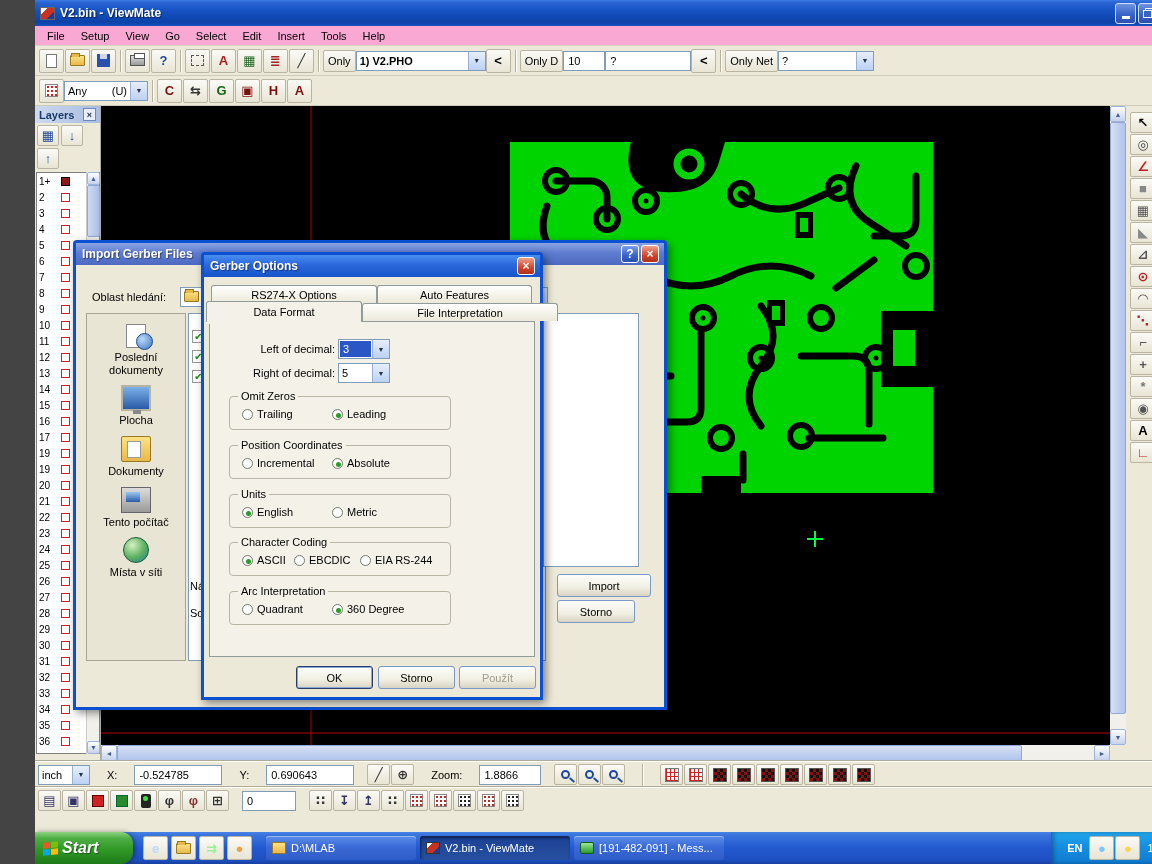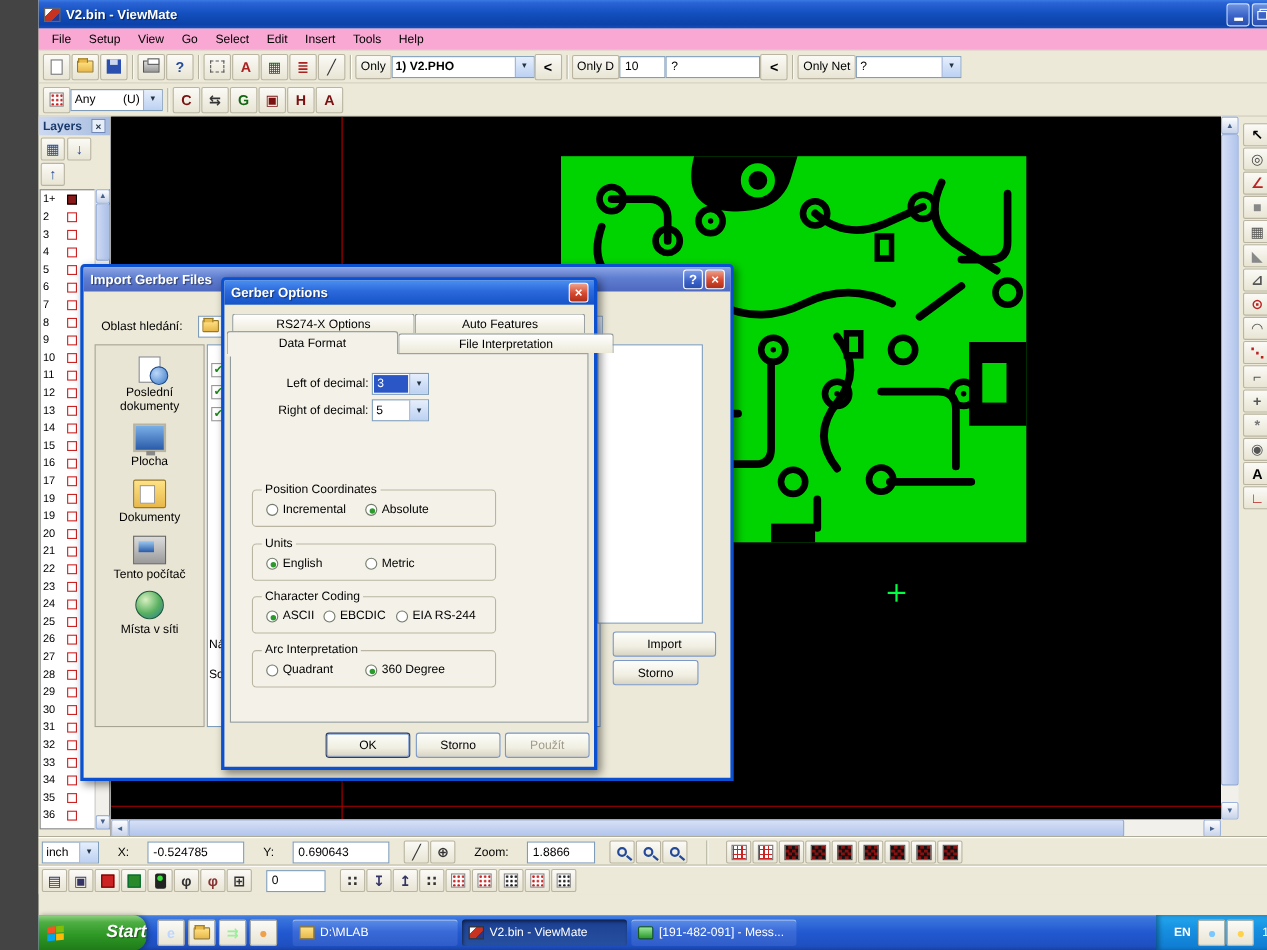--- a/index.html
+++ b/index.html
@@ -92,22 +92,22 @@
 .colB{left:1124px;}
 .toolcol .tbtn{width:26px;height:21px;}
 
 .statusbar{position:absolute;left:0;width:1152px;height:26px;background:#ece9d8;border-top:1px solid #fff;box-shadow:0 -1px 0 #b0ac9a;display:flex;align-items:center;padding:0 3px;gap:13px;}
 .s1{top:761px;}
 .s2{top:787px;}
 .statusbar .tbtn{width:23px;height:21px;}
 
 .taskbar{position:absolute;left:0;top:832px;width:1152px;height:32px;display:flex;align-items:center;
  background:linear-gradient(180deg,#4884e4 0%,#3a76dd 8%,#2258d0 50%,#1e4fc0 88%,#17409e 100%);}
-.startbtn{height:32px;width:98px;display:flex;align-items:center;padding-left:8px;gap:19px;color:#fff;font-weight:bold;font-style:italic;font-size:16px;
- background:linear-gradient(180deg,#8fd381 0%,#4eae43 20%,#2f9926 55%,#1e7a18 100%);border-radius:0 12px 12px 0;box-shadow:2px 0 5px rgba(0,0,0,.35);text-shadow:1px 1px 1px #0006;justify-content:space-between;}
+.startbtn{height:32px;width:98px;display:flex;align-items:center;padding-left:8px;gap:4px;color:#fff;font-weight:bold;font-style:italic;font-size:16px;
+ background:linear-gradient(180deg,#8fd381 0%,#4eae43 20%,#2f9926 55%,#1e7a18 100%);border-radius:0 12px 12px 0;box-shadow:2px 0 5px rgba(0,0,0,.35);text-shadow:1px 1px 1px #0006;}
 .flag{display:grid;grid-template-columns:7px 7px;grid-template-rows:6px 6px;gap:1px;transform:skewY(-5deg);}
 .flag span{display:block;}
 .f1{background:#f35325;}.f2{background:#81bc06;}.f3{background:#05a6f0;}.f4{background:#ffba08;}
 .quick{display:flex;align-items:center;gap:3px;margin-left:10px;}
 .tasks{display:flex;align-items:center;gap:4px;margin-left:14px;}
 .taskbtn{width:150px;height:24px;border-radius:3px;display:flex;align-items:center;gap:5px;padding:0 6px;color:#fff;white-space:nowrap;overflow:hidden;
  background:linear-gradient(180deg,#5c8ee8,#3a6ad8 45%,#2f5cc8);box-shadow:inset 0 1px 0 #9ab8f0;}
 .taskbtn.active{background:linear-gradient(180deg,#1c4094,#27509f);box-shadow:inset 1px 2px 3px rgba(0,0,0,.5);}
 .tasklabel{overflow:hidden;text-overflow:ellipsis;}
 .tic{width:14px;height:12px;flex:0 0 auto;}
@@ -880,20 +880,31 @@
       <span class="combo hl w52" style="position:absolute;left:128px;top:17px">
         <span class="val">3</span>
         <span class="dd">▼</span>
       </span>
       <span class="rlabel" style="left:25px;top:45px;width:100px">Right of decimal:</span>
       <span class="combo w52" style="position:absolute;left:128px;top:41px">
         <span class="val">5</span>
         <span class="dd">▼</span>
       </span>
 
+      <div class="grp" style="left:19px;top:74px">
+        <span class="grp-label">Omit Zeros</span>
+        <span class="opt" style="left:12px">
+          <span class="radio"></span>
+          <span>Trailing</span>
+        </span>
+        <span class="opt" style="left:102px">
+          <span class="radio" data-checked="true"></span>
+          <span>Leading</span>
+        </span>
+      </div>
 
       <div class="grp" style="left:19px;top:123px">
         <span class="grp-label">Position Coordinates</span>
         <span class="opt" style="left:12px">
           <span class="radio"></span>
           <span>Incremental</span>
         </span>
         <span class="opt" style="left:102px">
           <span class="radio" data-checked="true"></span>
           <span>Absolute</span>

